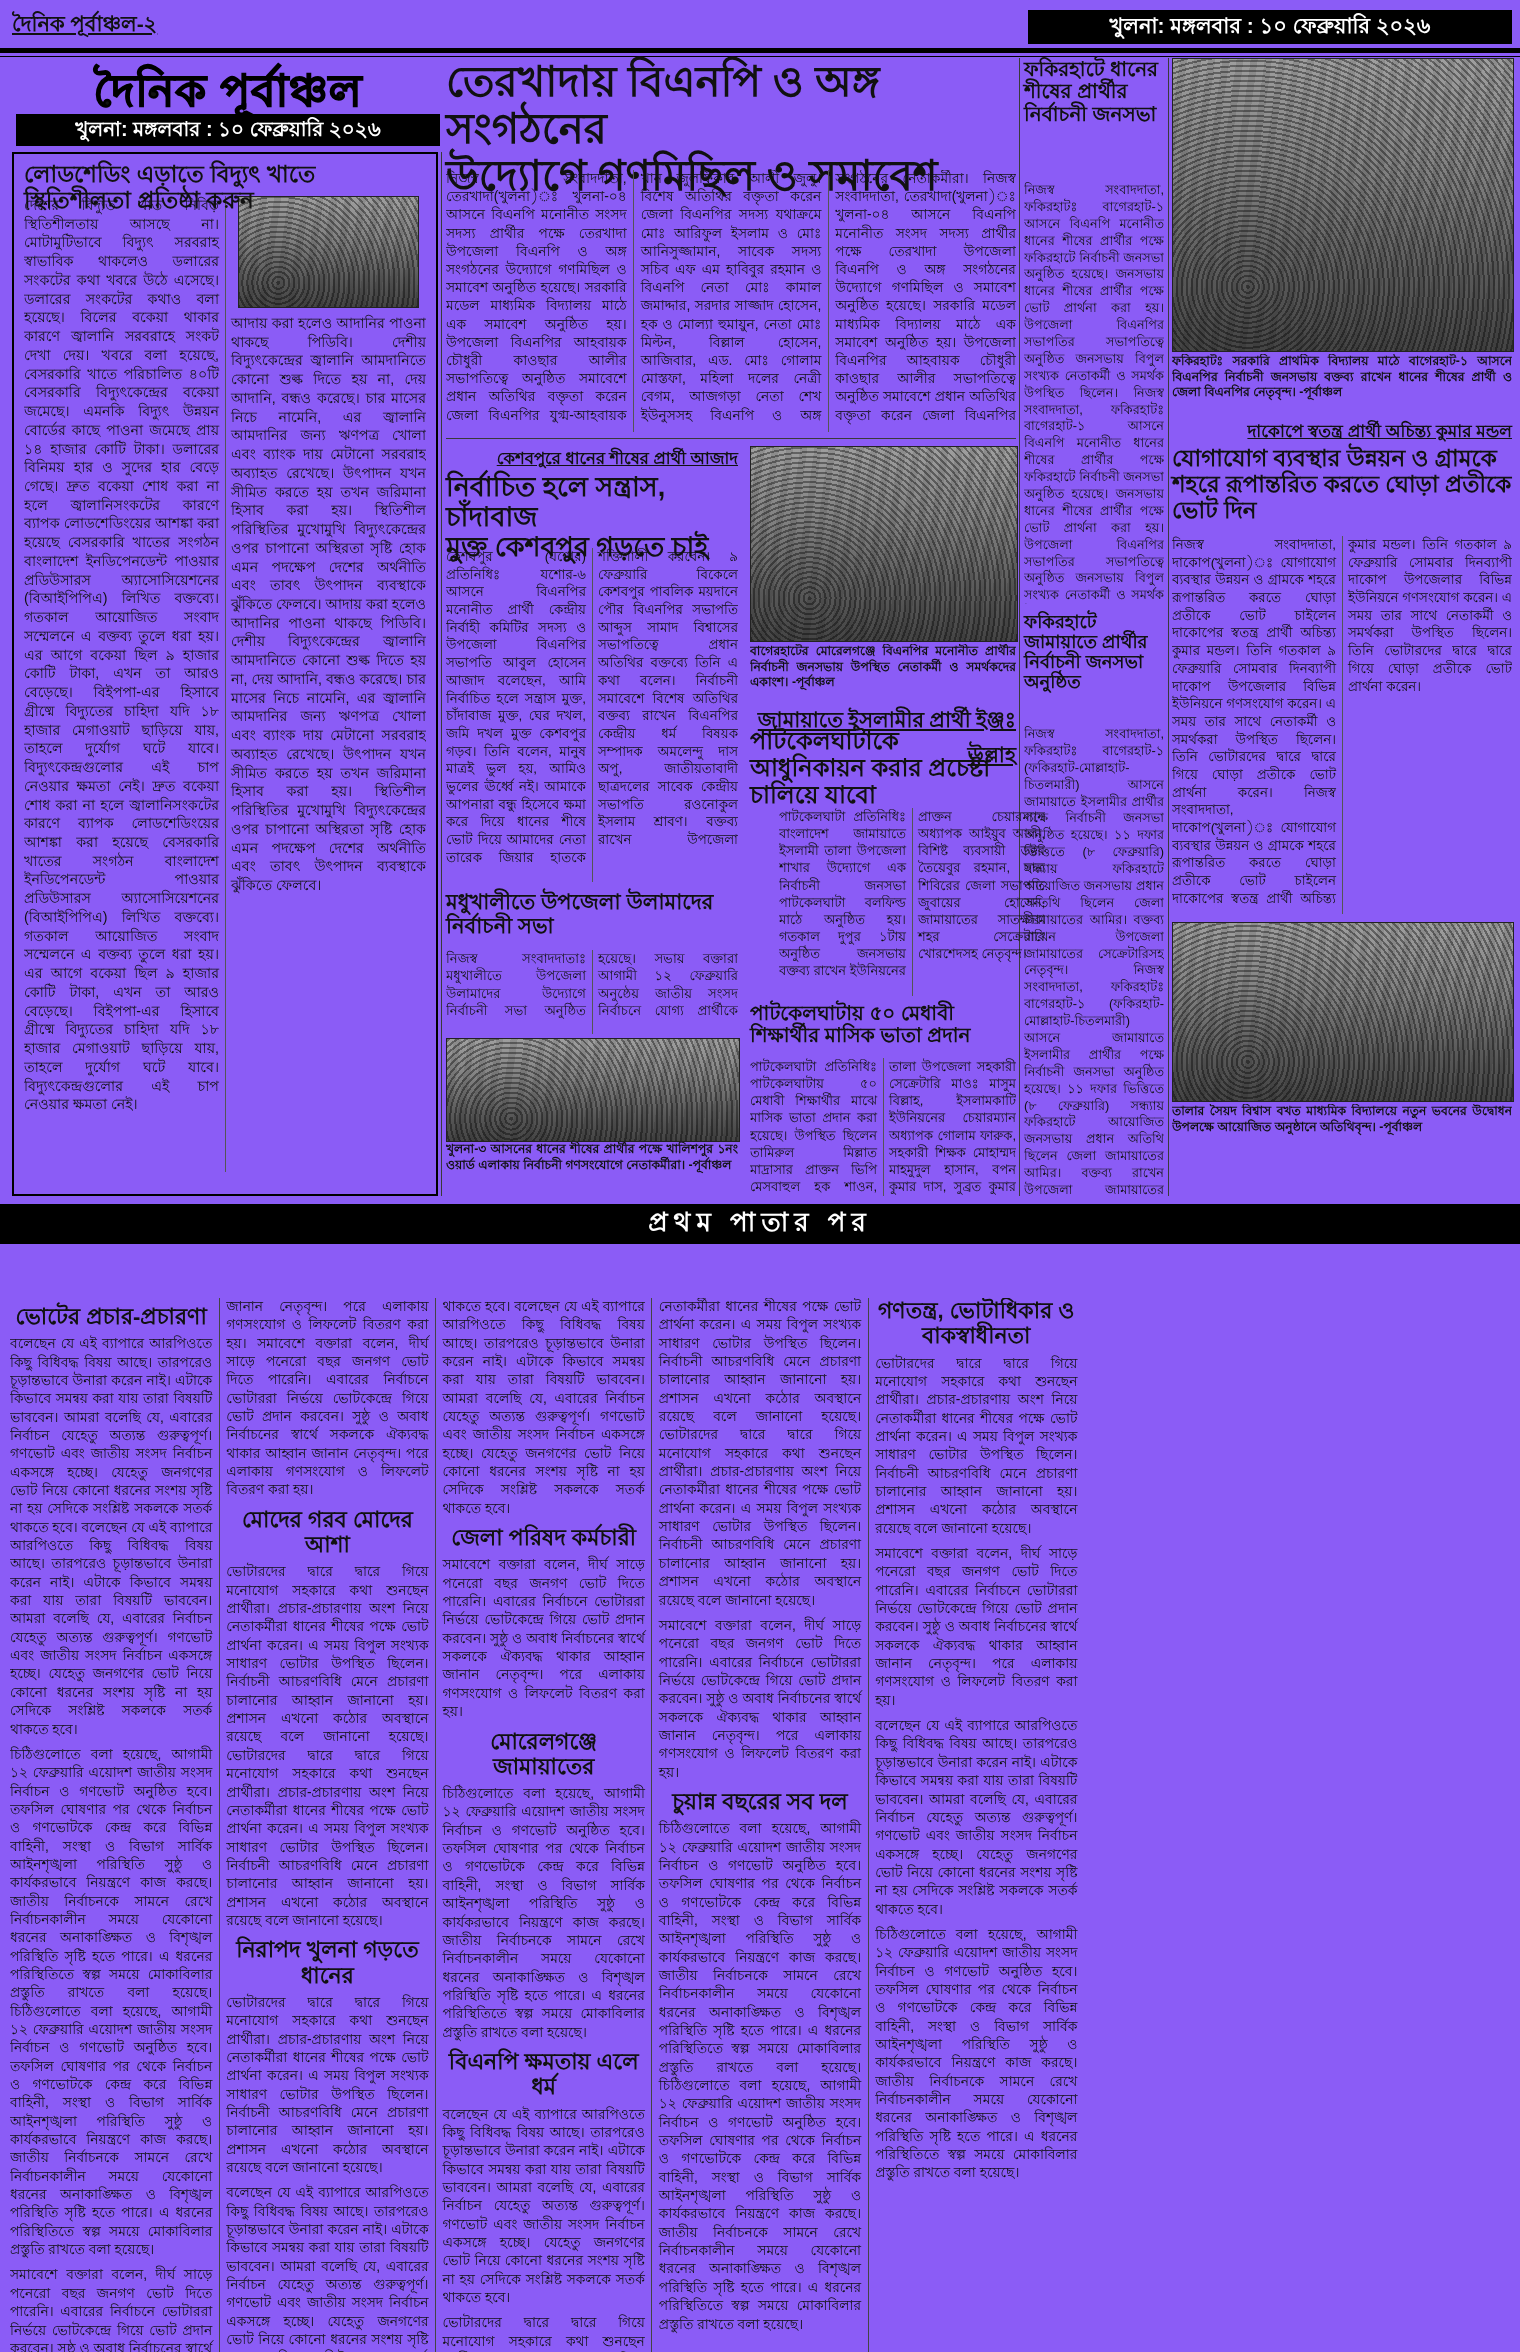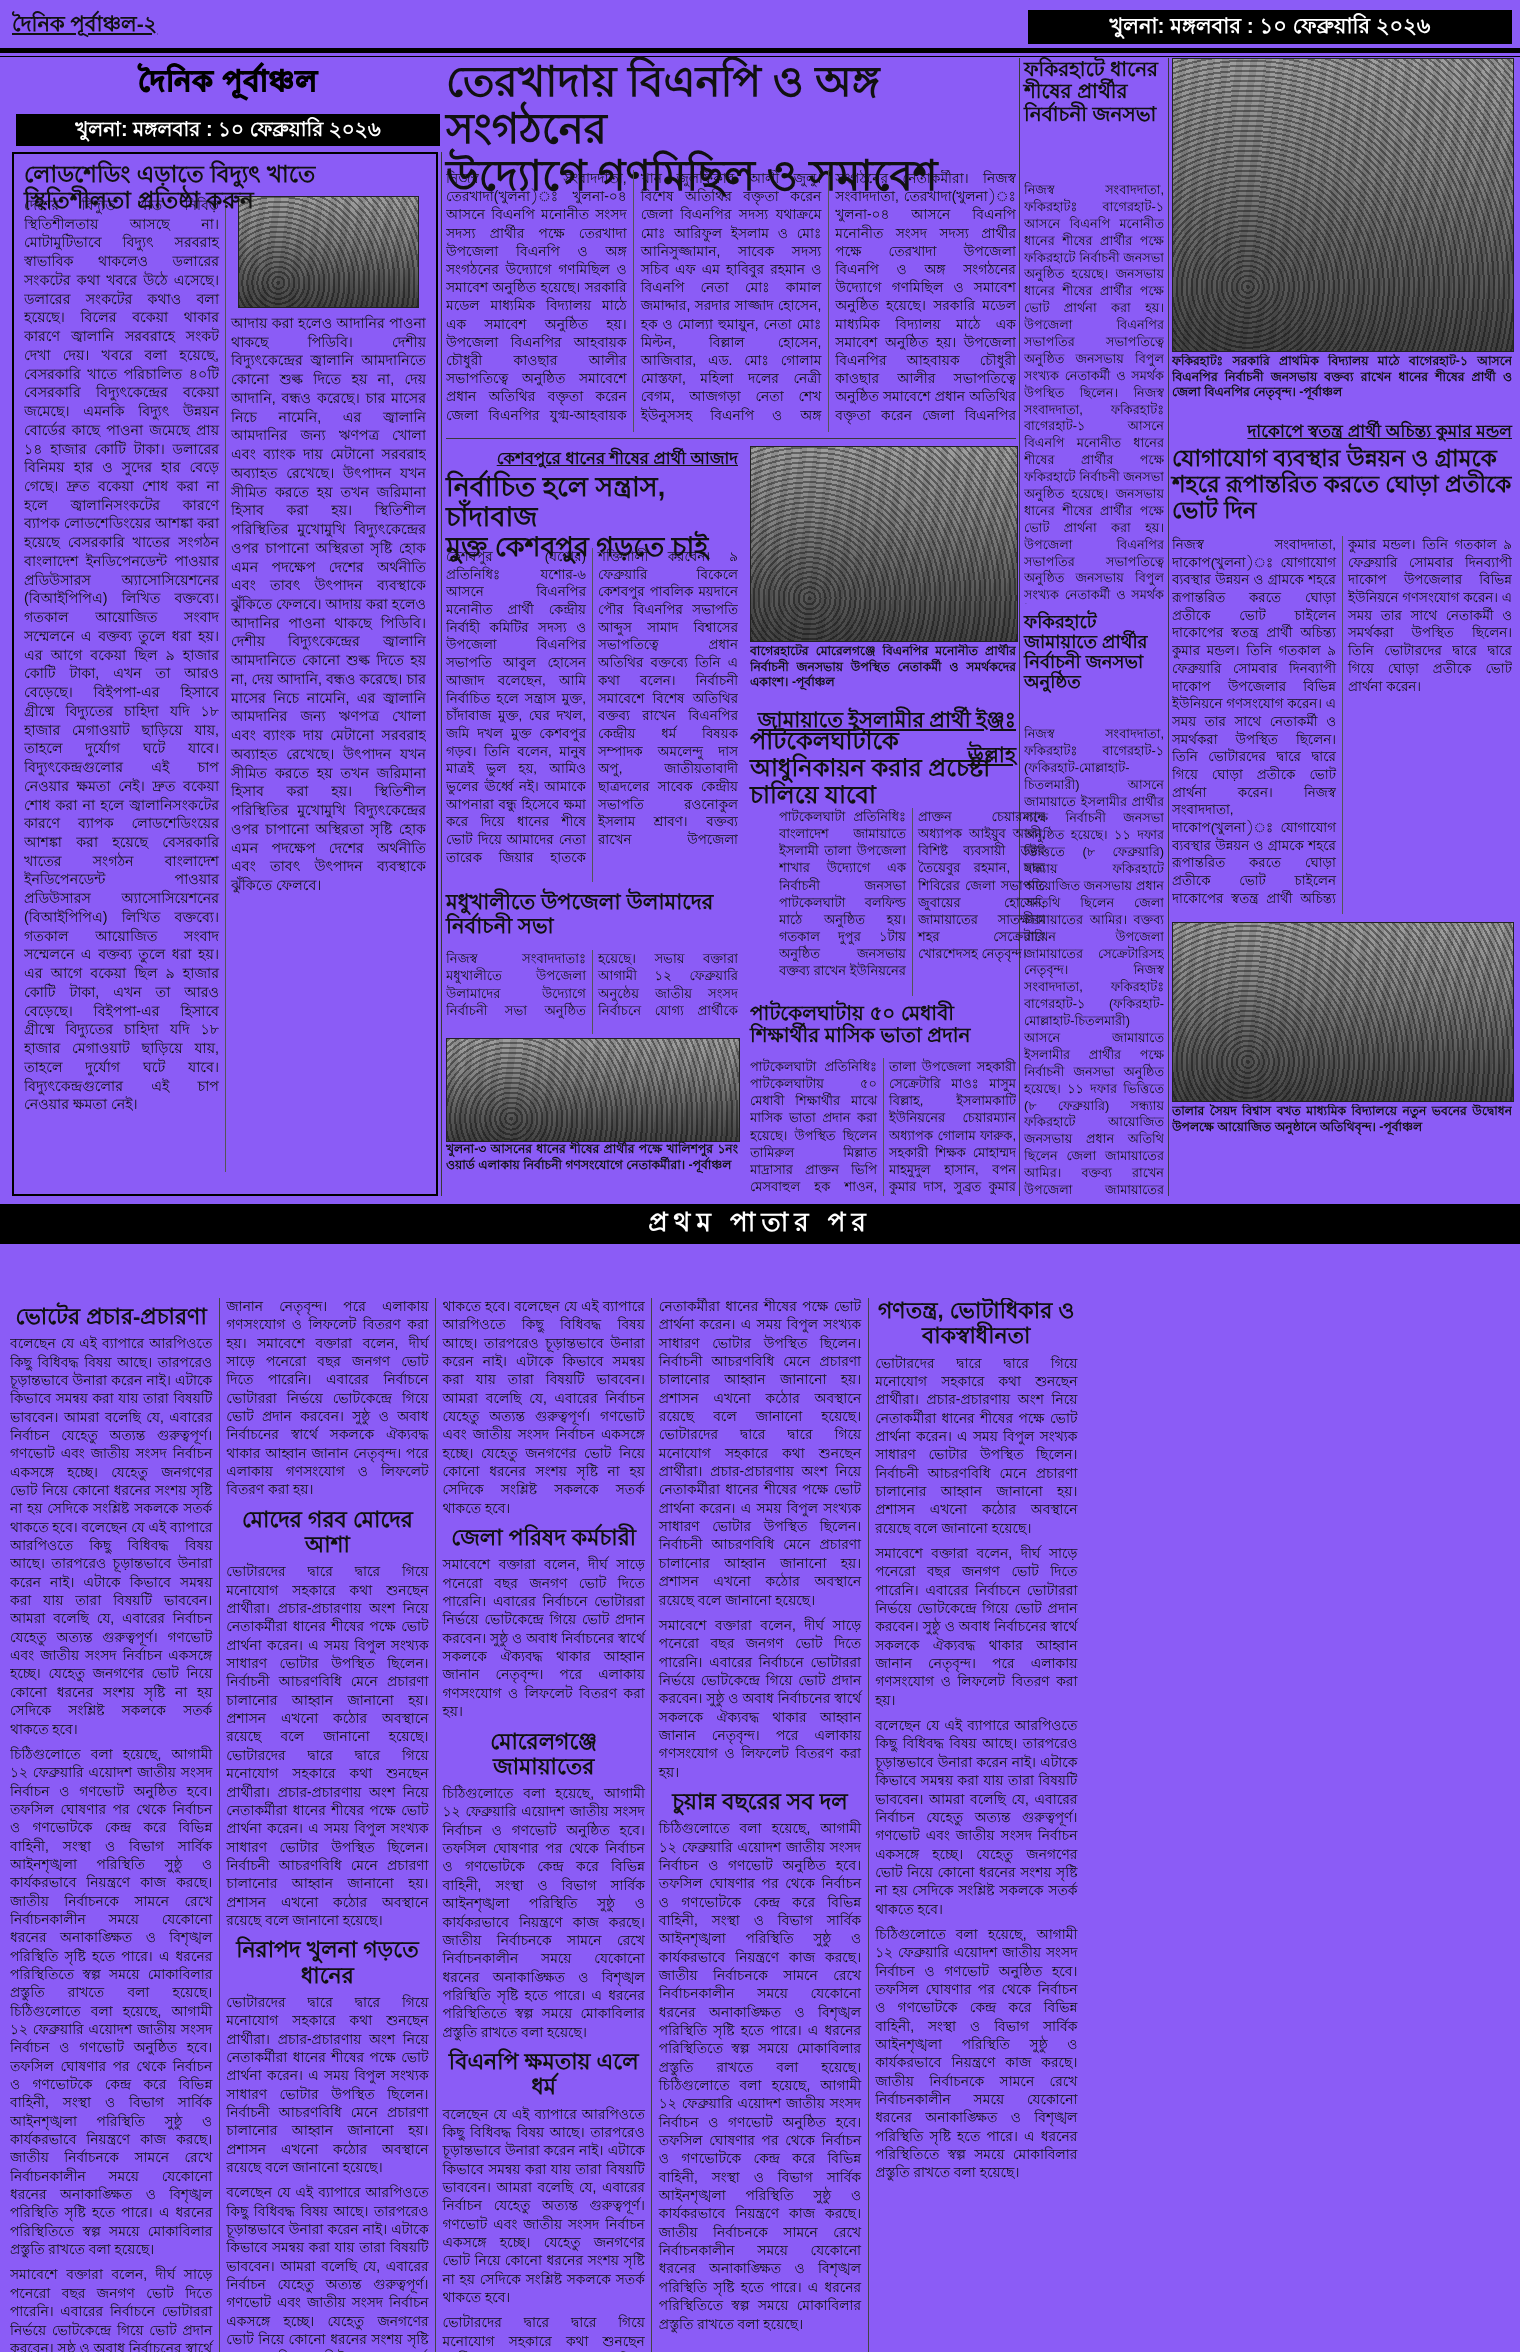--- a/index.html
+++ b/index.html
@@ -33,21 +33,21 @@
 </style>
 </head>
 <body>
 
 <div class="page">
 
   <div class="abs" style="left:12px;top:8px;width:330px;height:32px;font-size:21px;font-weight:bold;text-decoration:underline;">দৈনিক পূর্বাঞ্চল-২</div>
   <div class="abs bar" style="left:1028px;top:10px;width:484px;height:34px;font-size:21px;">খুলনা: মঙ্গলবার : ১০ ফেব্রুয়ারি ২০২৬</div>
   <div class="abs rule" style="left:0;top:48px;width:1520px;"></div>
 
-  <div class="abs logo" style="left:16px;top:58px;width:424px;height:52px;font-size:29px;text-align:center;">দৈনিক পূর্বাঞ্চল</div>
+  <div class="abs logo" style="left:16px;top:58px;width:424px;height:52px;font-size:44px;text-align:center;">দৈনিক পূর্বাঞ্চল</div>
   <div class="abs bar" style="left:16px;top:114px;width:424px;height:32px;font-size:20px;">খুলনা: মঙ্গলবার : ১০ ফেব্রুয়ারি ২০২৬</div>
 
   <div class="abs h-center" style="left:446px;top:58px;width:570px;height:104px;font-size:42px;">
     <div>তেরখাদায় বিএনপি ও অঙ্গ সংগঠনের</div>
     <div>উদ্যোগে গণমিছিল ও সমাবেশ</div>
   </div>
 
   <div class="abs h-center" style="left:1024px;top:58px;width:140px;height:118px;font-size:20px;">ফকিরহাটে ধানের শীষের প্রার্থীর নির্বাচনী জনসভা</div>
   <div class="abs body-txt" style="left:1024px;top:182px;width:140px;height:422px;font-size:12.8px;">নিজস্ব সংবাদদাতা, ফকিরহাটঃ বাগেরহাট-১ আসনে বিএনপি মনোনীত ধানের শীষের প্রার্থীর পক্ষে ফকিরহাটে নির্বাচনী জনসভা অনুষ্ঠিত হয়েছে। জনসভায় ধানের শীষের প্রার্থীর পক্ষে ভোট প্রার্থনা করা হয়। উপজেলা বিএনপির সভাপতির সভাপতিত্বে অনুষ্ঠিত জনসভায় বিপুল সংখ্যক নেতাকর্মী ও সমর্থক উপস্থিত ছিলেন। নিজস্ব সংবাদদাতা, ফকিরহাটঃ বাগেরহাট-১ আসনে বিএনপি মনোনীত ধানের শীষের প্রার্থীর পক্ষে ফকিরহাটে নির্বাচনী জনসভা অনুষ্ঠিত হয়েছে। জনসভায় ধানের শীষের প্রার্থীর পক্ষে ভোট প্রার্থনা করা হয়। উপজেলা বিএনপির সভাপতির সভাপতিত্বে অনুষ্ঠিত জনসভায় বিপুল সংখ্যক নেতাকর্মী ও সমর্থক উপস্থিত ছিলেন। নিজস্ব সংবাদদাতা, ফকিরহাটঃ বাগেরহাট-১ আসনে বিএনপি মনোনীত ধানের শীষের প্রার্থীর পক্ষে ফকিরহাটে নির্বাচনী জনসভা অনুষ্ঠিত হয়েছে। জনসভায় ধানের শীষের প্রার্থীর পক্ষে ভোট প্রার্থনা করা হয়। উপজেলা বিএনপির সভাপতির সভাপতিত্বে অনুষ্ঠিত জনসভায় বিপুল সংখ্যক নেতাকর্মী ও সমর্থক উপস্থিত ছিলেন।</div>
 

